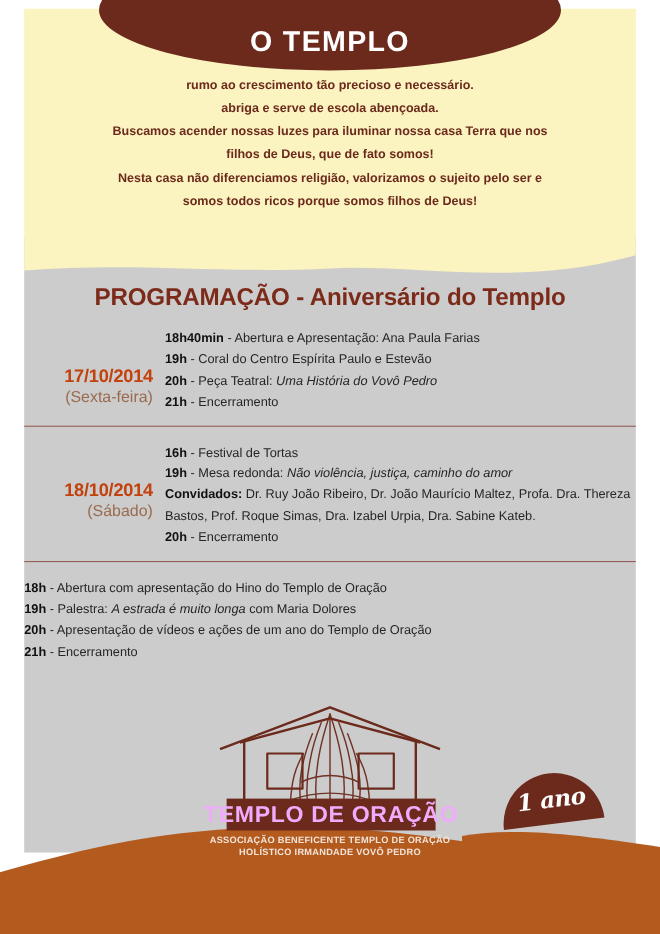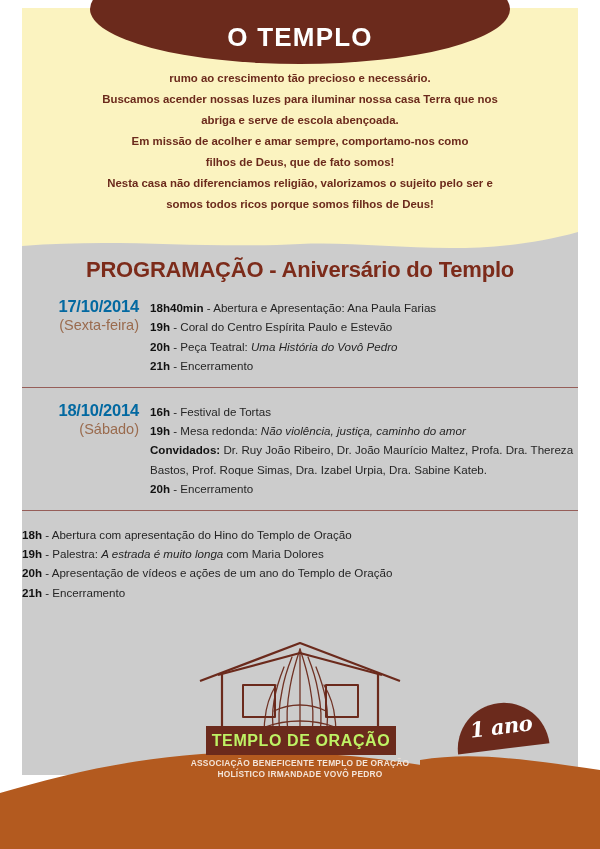--- a/index.html
+++ b/index.html
@@ -77,24 +77,25 @@
   .day .datecol {
     width:128px;
     flex:0 0 128px;
     text-align:right;
     padding-right:11px;
     padding-top:1px;
   }
   .day .date {
     font-size:16.5px;
     font-weight:bold;
-    color:#0369a1;
+    color:#c2410c;
     line-height:19px;
     letter-spacing:-0.2px;
     white-space:nowrap;
+    margin-top:36px;
   }
   .day .weekday {
     font-size:14.5px;
     color:#9A6B4E;
     line-height:19px;
     white-space:nowrap;
     margin-left:36px;
   }
   .day .items { flex:1 1 auto; padding-top:2px; }
   .day .item {
@@ -122,22 +123,22 @@
     position:absolute;
     left:206px; top:726px;
     width:190px; height:29px;
     background:#6B2A1C;
     z-index:6;
     display:flex;
     align-items:center;
     justify-content:center;
   }
   .logo-plate span {
-    color:#bef264;
-    font-size:16px;
+    color:#f0abfc;
+    font-size:21px;
     font-weight:bold;
     letter-spacing:0.6px;
     white-space:nowrap;
   }
   .org-lines {
     position:absolute;
     left:0; top:758px;
     width:600px;
     text-align:center;
     z-index:6;
@@ -193,23 +194,22 @@
 
       <path d="M420,760 C470,752 520,758 600,770 L600,800 L420,800 Z" fill="#B35A1F"></path>
     </svg>
   </div>
 
   <div class="header-band"></div>
   <div class="header-title">O TEMPLO</div>
 
   <div class="intro">
     <div class="line">rumo ao crescimento tão precioso e necessário.</div>
+    <div class="line">abriga e serve de escola abençoada.</div>
     <div class="line">Buscamos acender nossas luzes para iluminar nossa casa Terra que nos</div>
-    <div class="line">abriga e serve de escola abençoada.</div>
-    <div class="line">Em missão de acolher e amar sempre, comportamo-nos como</div>
     <div class="line">filhos de Deus, que de fato somos!</div>
     <div class="line">Nesta casa não diferenciamos religião, valorizamos o sujeito pelo ser e</div>
     <div class="line">somos todos ricos porque somos filhos de Deus!</div>
   </div>
 
   <div class="prog-title">PROGRAMAÇÃO - Aniversário do Templo</div>
 
   <div class="days" id="days">
       <div class="day">
         <div class="datecol">

